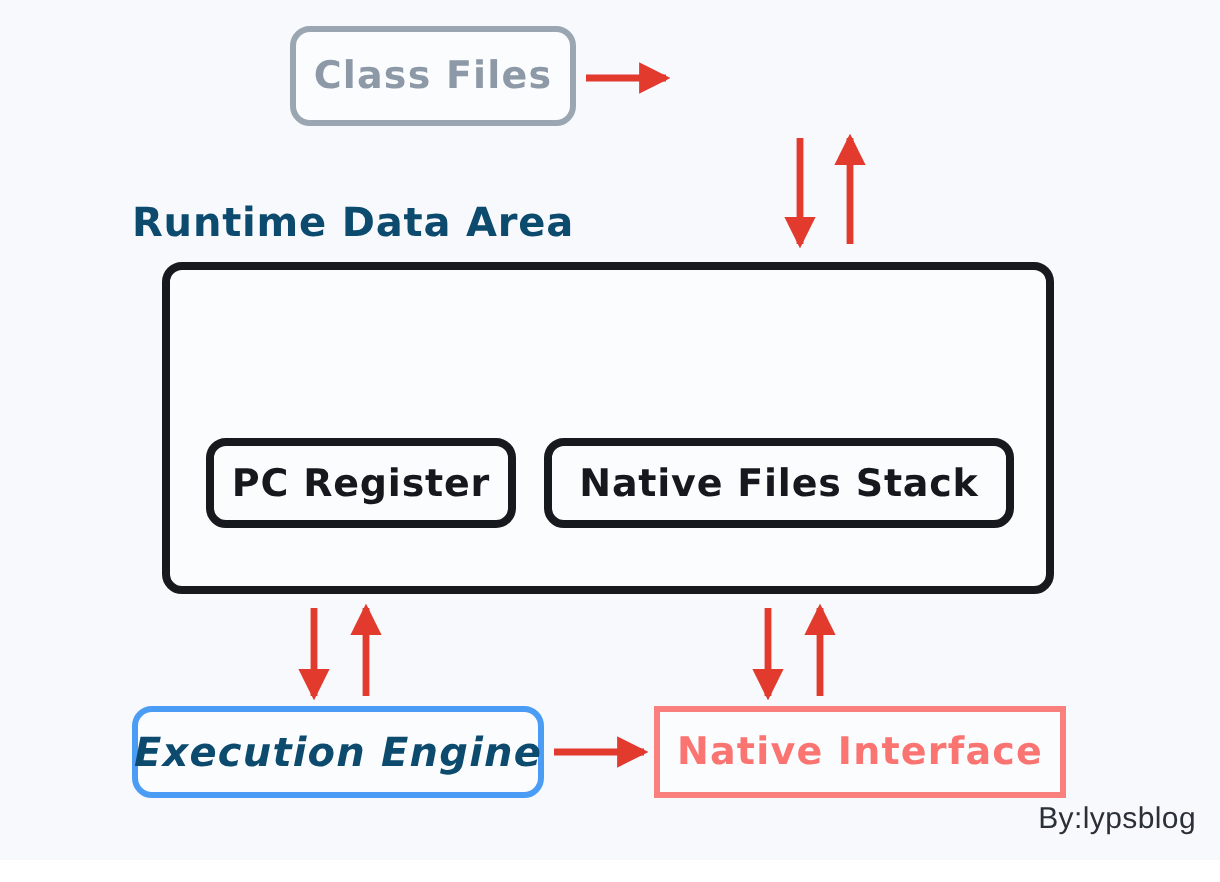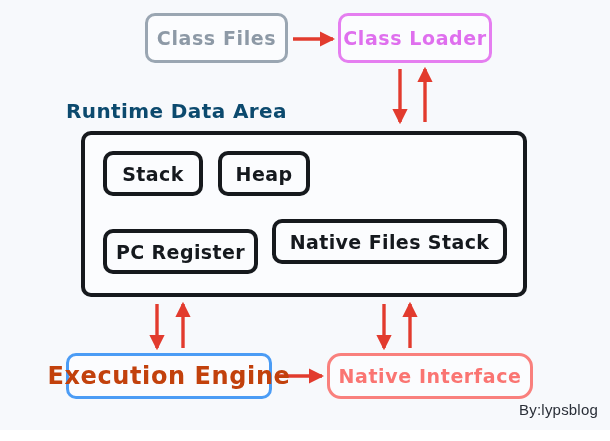--- a/index.html
+++ b/index.html
@@ -54,27 +54,27 @@
     border-radius: 10px;
   }
   .n-classloader .label { color: #df6fee; font-size: 19px; }
 
   .n-execution {
     left: 66px; top: 353px; width: 206px; height: 46px;
     border-width: 3px;
     border-color: #4b9cf5;
     border-radius: 10px;
   }
-  .n-execution .label { color: #c2410c; font-size: 24px; }
+  .n-execution .label { color: #0c4a6e; font-size: 20px; font-style: italic; }
 
   .n-native-if {
     left: 327px; top: 353px; width: 206px; height: 46px;
     border-width: 3px;
     border-color: #f9807d;
-    border-radius: 14px;
+    border-radius: 0;
   }
   .n-native-if .label { color: #fa7572; font-size: 19px; }
 
   
   .rda-title {
     position: absolute;
     left: 66px; top: 99px;
     font-family: "DejaVu Sans", "Liberation Sans", sans-serif;
     font-weight: 700;
     font-size: 20px;
@@ -107,21 +107,21 @@
     font-family: "DejaVu Sans", "Liberation Sans", sans-serif;
     font-weight: 700;
     font-size: 19px;
     color: #15191e;
     letter-spacing: 0.4px;
   }
 
   .n-stack      { left: 103px; top: 151px; width: 100px; height: 45px; }
   .n-heap       { left: 218px; top: 151px; width:  92px; height: 45px; }
   .n-methodarea { left: 332px; top: 151px; width: 175px; height: 45px; }
-  .n-pcregister { left: 103px; top: 229px; width: 155px; height: 45px; }
+  .n-pcregister { left: 103px; top: 219px; width: 155px; height: 45px; }
   .n-nativems   { left: 272px; top: 219px; width: 235px; height: 45px; }
 
   
   #arrows {
     position: absolute;
     left: 0; top: 0;
     width: 610px; height: 441px;
     pointer-events: none;
   }
 
@@ -174,35 +174,26 @@
 
     <g>
       <line x1="277" y1="376" x2="322" y2="376" stroke="#e23b2e" stroke-width="3.4" marker-end="url(#ah)"></line>
     </g>
   </svg>
 
   <div class="node n-classfiles">
     <span class="label">Class Files</span>
   </div>
 
-  <div class="node n-classloader">
-    <span class="label">Class Loader</span>
-  </div>
 
   <div class="rda-title">Runtime Data Area</div>
 
   <div class="rda-box"></div>
 
-  <div class="n-inner n-stack">
-    <span class="label">Stack</span>
-  </div>
-
-  <div class="n-inner n-heap">
-    <span class="label">Heap</span>
-  </div>
+
 
 
   <div class="n-inner n-pcregister">
     <span class="label">PC Register</span>
   </div>
 
   <div class="n-inner n-nativems">
     <span class="label">Native Files Stack</span>
   </div>
 

